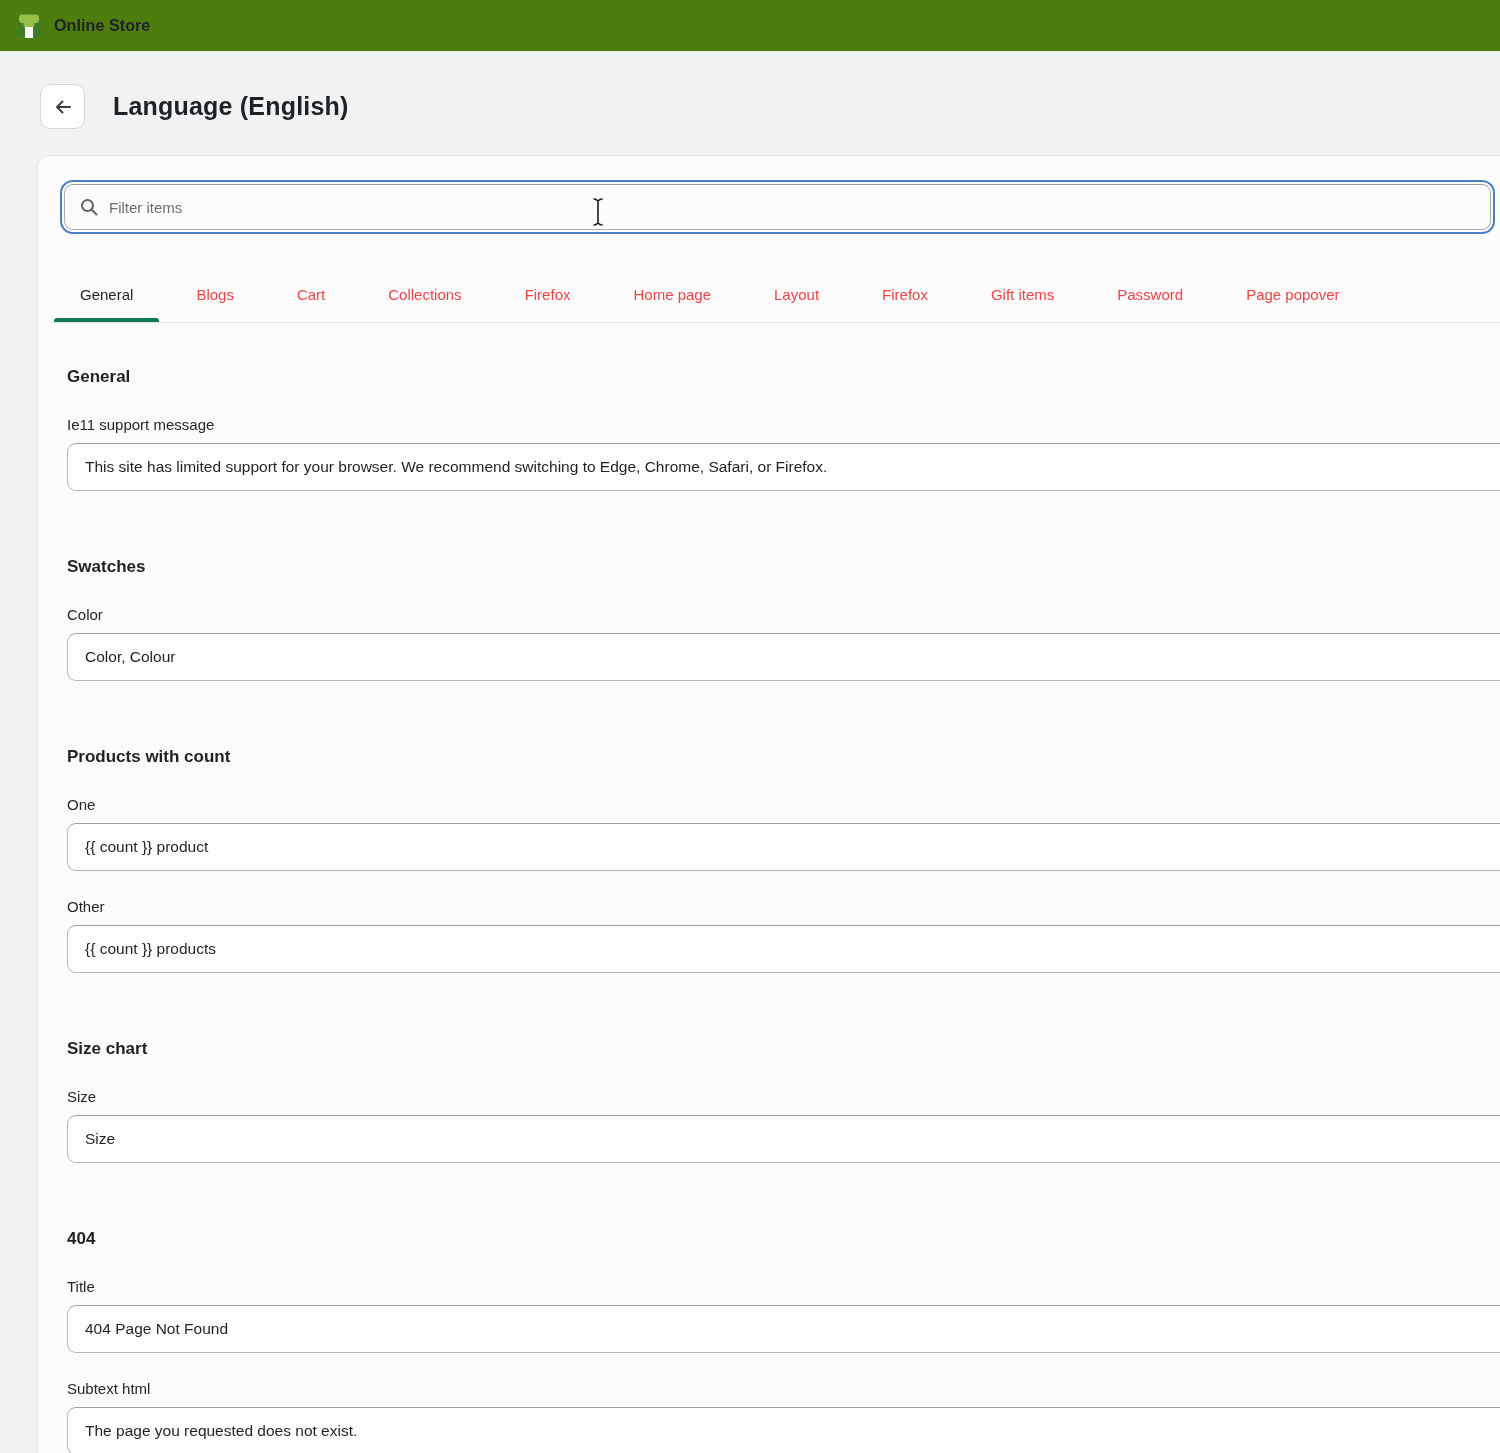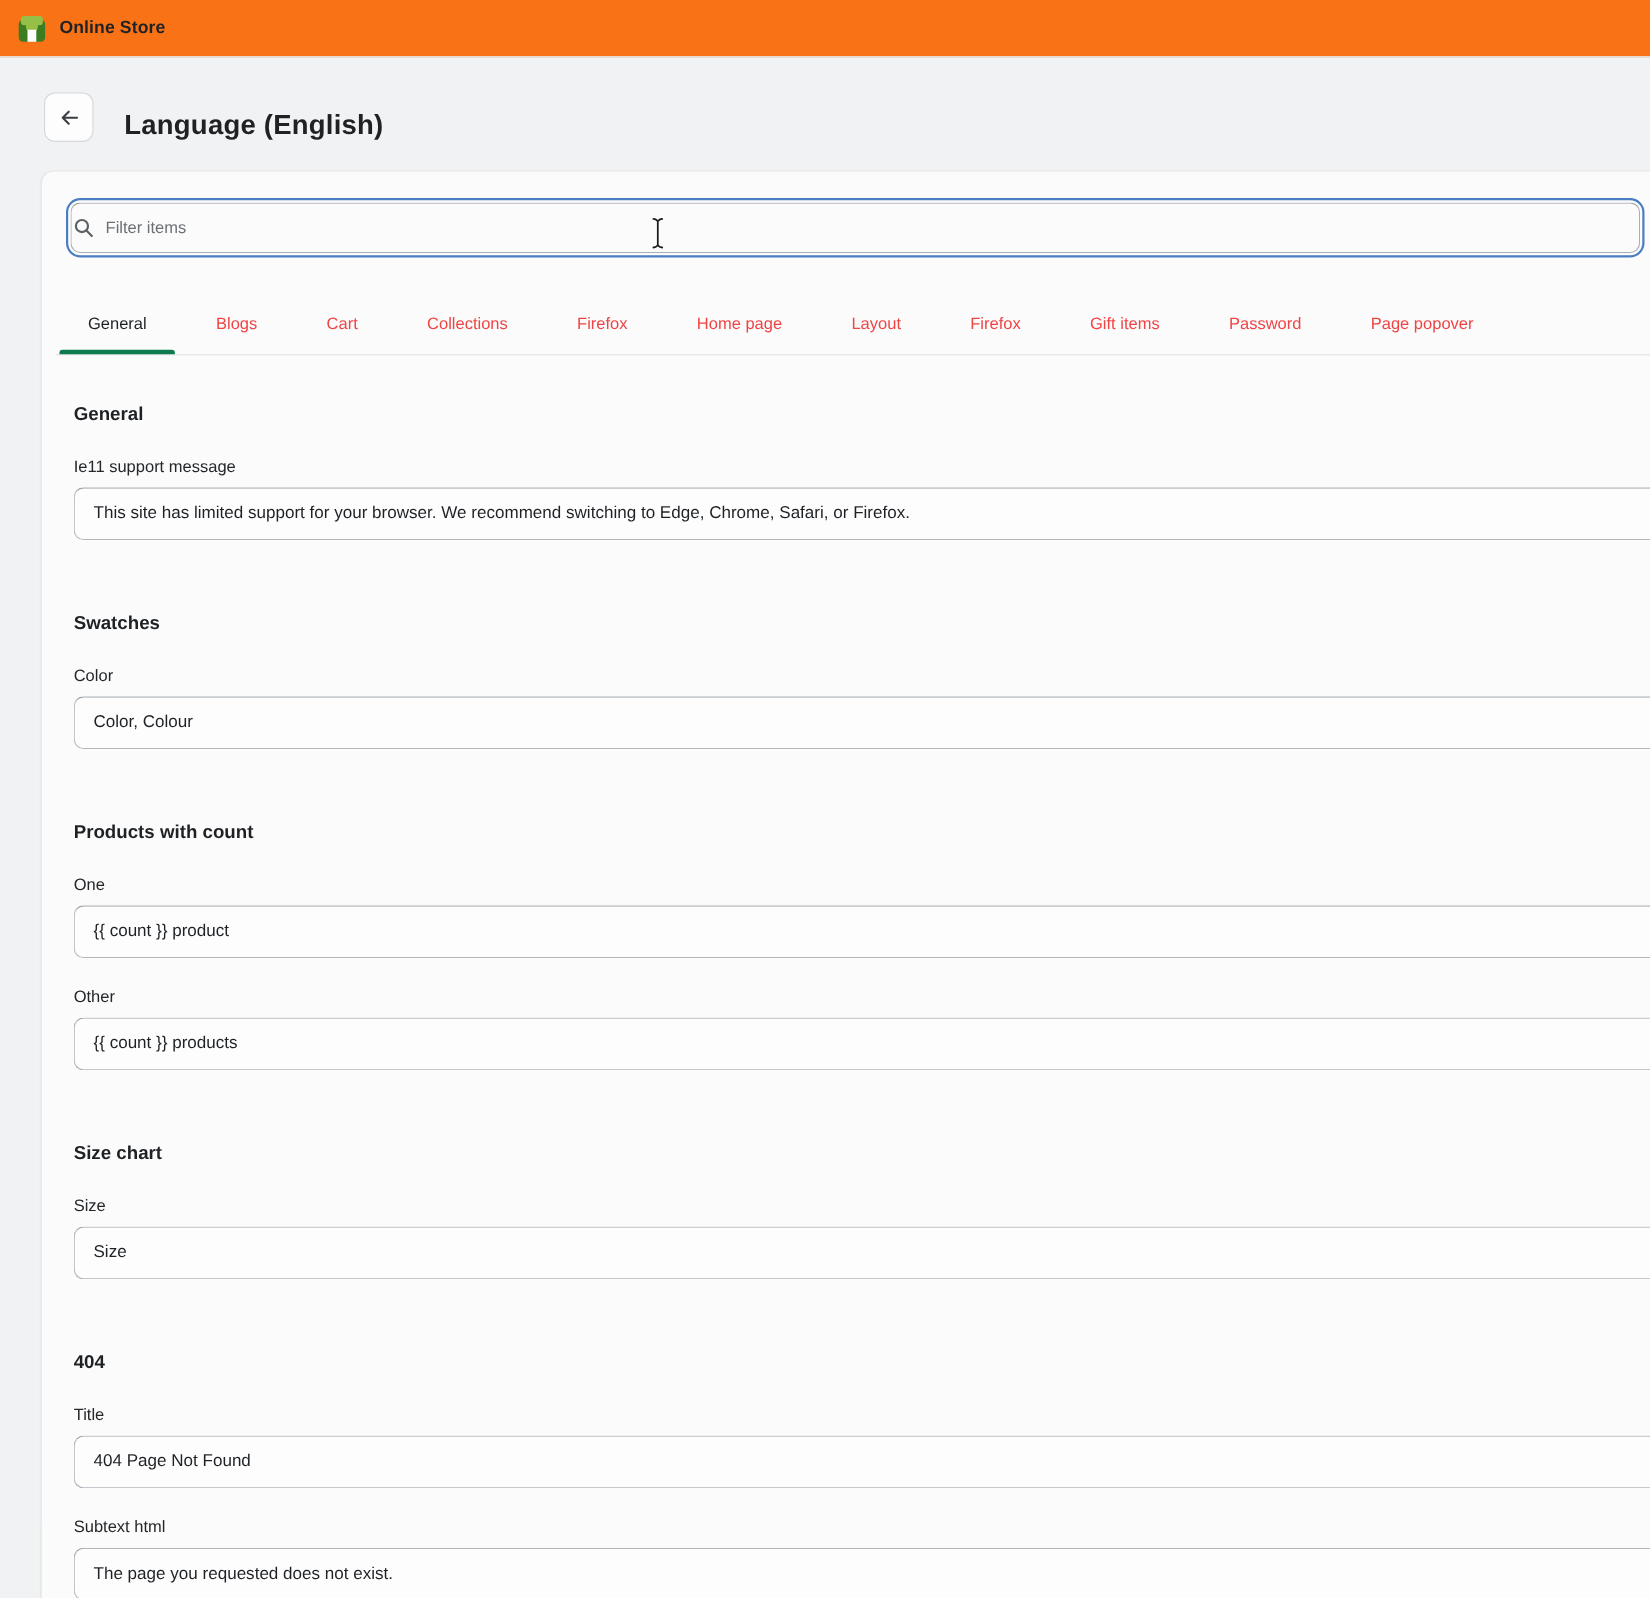--- a/index.html
+++ b/index.html
@@ -7,29 +7,29 @@
   body {
     font-family:"Liberation Sans", sans-serif;
     background:#f1f2f3;
     color:#1f2225;
     position:relative;
   }
 
   
   .topbar {
     position:absolute; top:0; left:0; width:1500px; height:52px;
-    background:#f97316; border-bottom:1px solid #e2e3e5;
+    background:#4d7c0f; border-bottom:1px solid #e2e3e5;
     display:flex; align-items:center; padding-left:14px; gap:10px;
   }
   .topbar .app-title { font-size:16px; font-weight:700; color:#1f2225; letter-spacing:.1px; }
   .store-icon { width:30px; height:30px; display:block; }
 
   
   .page-header {
-    position:absolute; top:84px; left:40px; display:flex; align-items:flex-end; gap:28px;
+    position:absolute; top:84px; left:40px; display:flex; align-items:center; gap:28px;
   }
   .back-btn {
     width:45px; height:45px; background:#fdfdfe; border:1px solid #d5d8da;
     border-radius:10px; display:flex; align-items:center; justify-content:center;
     cursor:pointer;
   }
   .page-title { font-size:25px; font-weight:700; color:#1f2225; letter-spacing:.2px; }
 
   
   .card {
@@ -37,21 +37,21 @@
     background:#fbfbfc; border:1px solid #e5e6e8; border-radius:12px;
     box-shadow:0 1px 2px rgba(0,0,0,.04);
   }
 
   
   .filter-wrap {
     margin:28px 0 0 26px; width:1427px; height:46px;
     background:#fbfbfc; border:1px solid #a8aeb4; border-top-color:#959ba1;
     border-radius:9px;
     outline:2px solid #4a7dc2; outline-offset:2px;
-    display:flex; align-items:center; padding-left:1px; gap:10px;
+    display:flex; align-items:center; padding-left:14px; gap:10px;
   }
   .filter-wrap input {
     border:none; outline:none; background:transparent; flex:1; height:100%;
     font-family:"Liberation Sans", sans-serif; font-size:15px; color:#1f2225;
   }
   .filter-wrap input::placeholder { color:#6b7075; opacity:1; }
 
   
   .tabs {
     display:flex; margin:37px 0 0 13px; height:56px;

